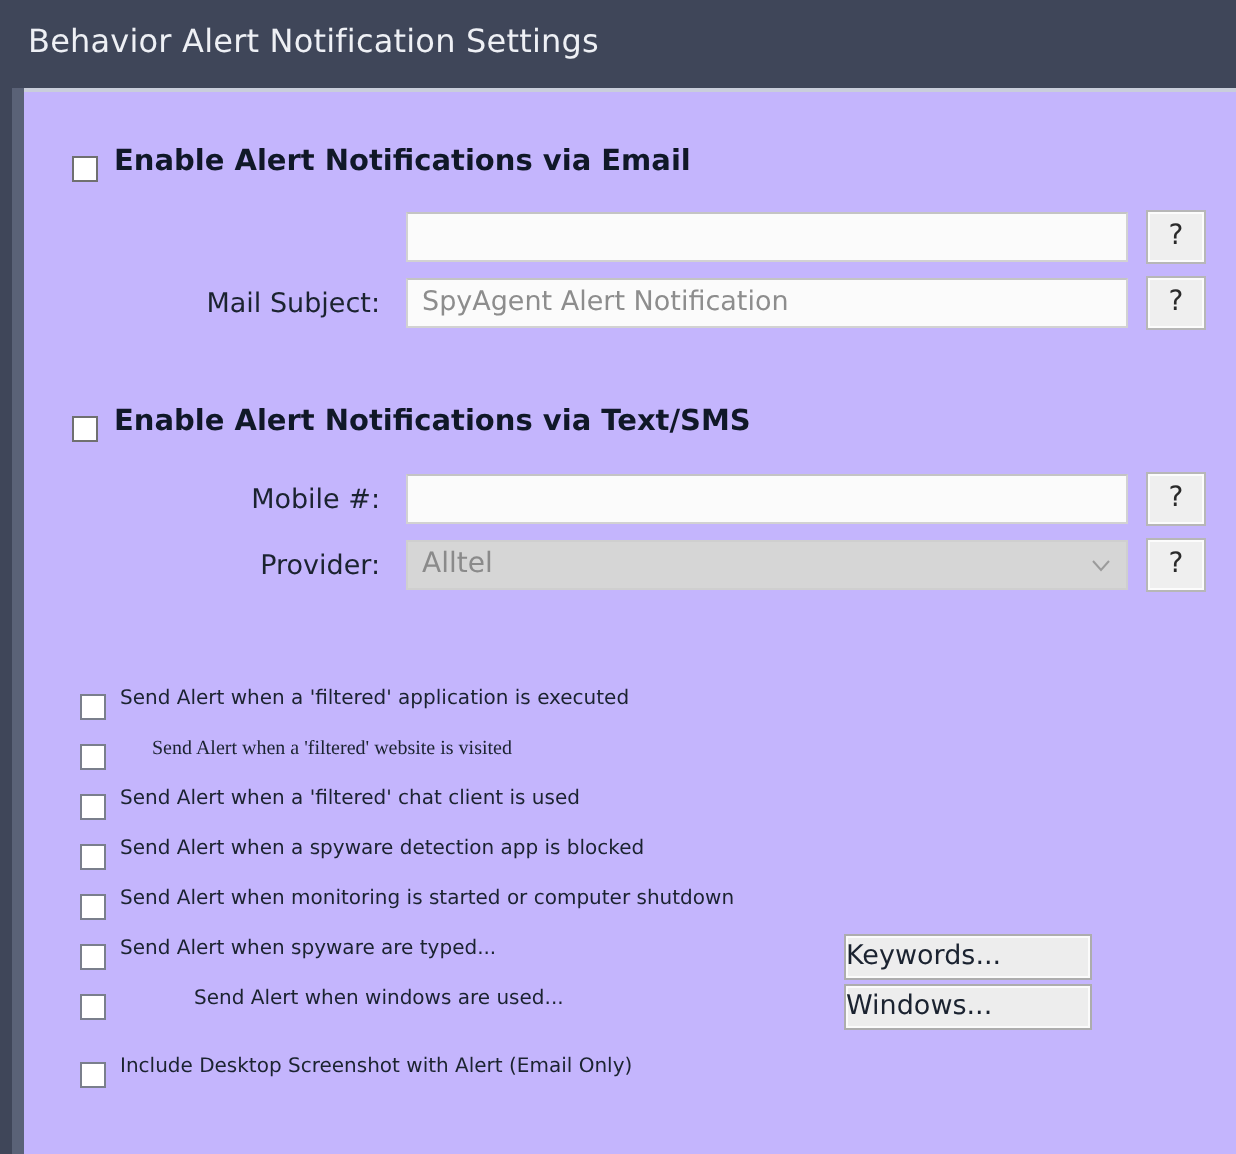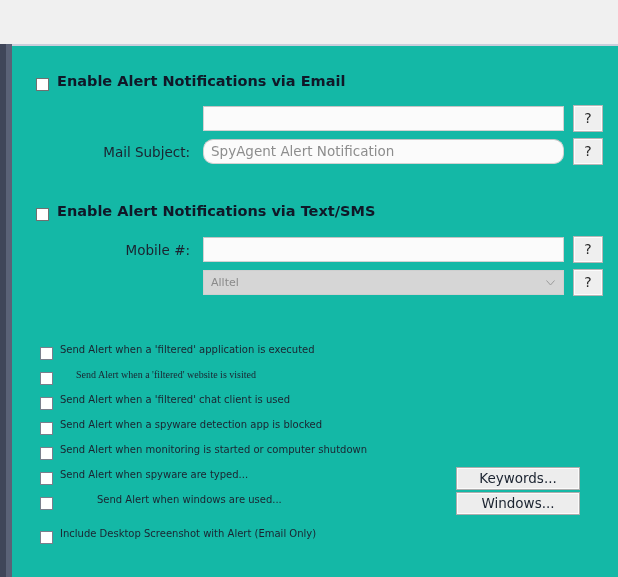--- a/index.html
+++ b/index.html
@@ -59,21 +59,21 @@
     height: 2px;
     background: #c9cedb;
   }
 
   
   .panel {
     position: absolute;
     left: 12px; top: 46px;
     width: 606px;
     height: 531px;
-    background: #14b8a6;
+    background: #c4b5fd;
   }
 
   
   .cbox {
     position: absolute;
     width: 13px;
     height: 13px;
     box-sizing: border-box;
     background: #ffffff;
     border: 1px solid #707070;
@@ -118,21 +118,21 @@
     overflow: hidden;
   }
 
   
   .combo {
     position: absolute;
     box-sizing: border-box;
     height: 25px;
     background: #d6d6d6;
     border: 1px solid #cfcfcf;
-    font-size: 11px;
+    font-size: 14px;
     color: #8a8a8a;
     padding: 0 7px;
     line-height: 23px;
     white-space: nowrap;
     overflow: hidden;
   }
   .combo-arrow {
     position: absolute;
     right: 8px;
     top: 9px;
@@ -170,55 +170,57 @@
     position: absolute;
     box-sizing: border-box;
     width: 124px;
     height: 23px;
     background: #ededed;
     border: 1px solid #adadad;
     box-shadow: inset 0 0 0 1px #fbfbfb;
     font-family: "DejaVu Sans", sans-serif;
     font-size: 13.5px;
     color: #1b2330;
-    text-align: center;
     line-height: 21px;
     white-space: nowrap;
-    margin-left: 34px;
   }
 </style>
 </head>
 <body>
 
 <div id="app">
 
+  <div class="titlebar">
+    <div class="titlebar-text">Behavior Alert Notification Settings</div>
+  </div>
 
   <div class="edge-dark"></div>
   <div class="edge-light"></div>
   <div class="panel-top-line"></div>
 
   <div class="panel">
 
     <div class="cbox" style="left:24px; top:32px;"></div>
     <div class="group-label" style="left:45px; top:27px;">Enable Alert Notifications via Email</div>
 
     <div class="tinput" style="left:191px; top:60px; width:361px;"></div>
     <div class="helpbtn" style="left:561px; top:59px;">?</div>
 
     <div class="field-label" style="left:48px; top:98px; width:130px;">Mail Subject:</div>
-    <div class="tinput" style="left:191px; top:93px; width:361px;border-radius:10px;">SpyAgent Alert Notification</div>
+    <div class="tinput" style="left:191px; top:93px; width:361px;">SpyAgent Alert Notification</div>
     <div class="helpbtn" style="left:561px; top:92px;">?</div>
 
     <div class="cbox" style="left:24px; top:162px;"></div>
     <div class="group-label" style="left:45px; top:157px;">Enable Alert Notifications via Text/SMS</div>
 
     <div class="field-label" style="left:48px; top:196px; width:130px;">Mobile #:</div>
     <div class="tinput" style="left:191px; top:191px; width:361px;"></div>
     <div class="helpbtn" style="left:561px; top:190px;">?</div>
 
+    <div class="field-label" style="left:48px; top:229px; width:130px;">Provider:</div>
     <div class="combo" style="left:191px; top:224px; width:361px;">
       <span>Alltel</span>
       <span class="combo-arrow">
         <svg width="9" height="6" viewBox="0 0 9 6">
           <path d="M0.5 0.5 L4.5 5 L8.5 0.5" fill="none" stroke="#9b9b9b" stroke-width="1"></path>
         </svg>
       </span>
     </div>
     <div class="helpbtn" style="left:561px; top:223px;">?</div>
 

